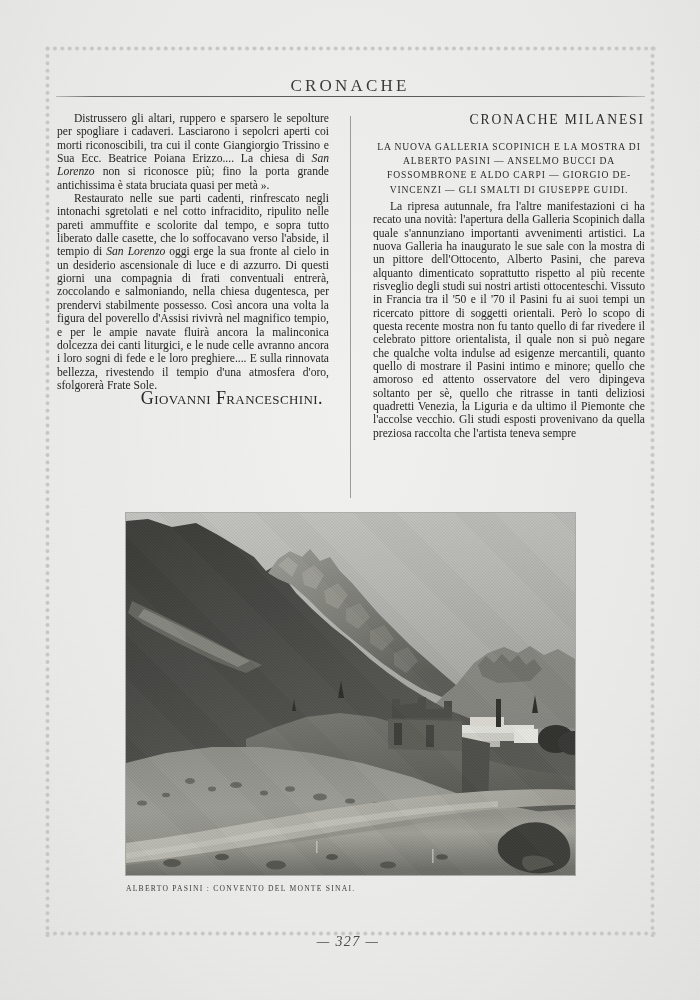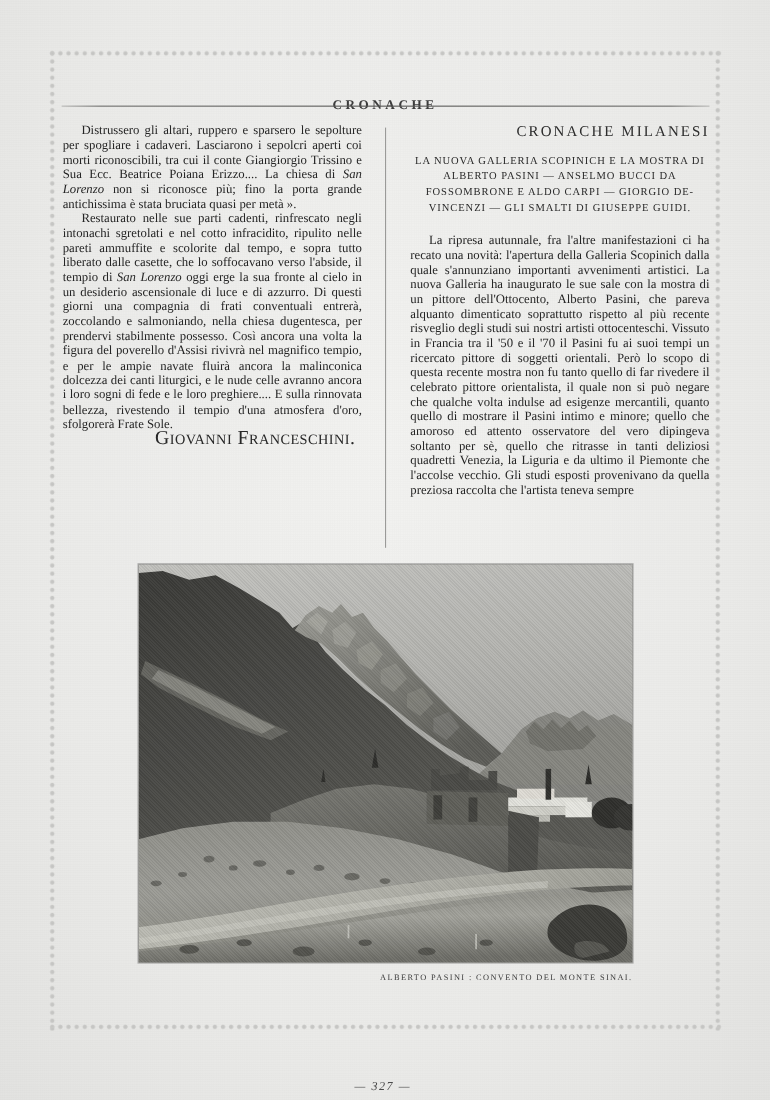--- a/index.html
+++ b/index.html
@@ -62,29 +62,28 @@
   
   #content {
     position: absolute;
     left: 0; top: 0;
     width: 700px; height: 1000px;
   }
 
   
   #running-head {
     position: absolute;
-    top: 88px;
+    top: 76px;
     left: 55px;
     width: 590px;
     text-align: center;
-    font-size: 12px;
+    font-size: 17px;
     letter-spacing: 3.2px;
     color: #3b3b3b;
     font-family: "Liberation Serif", serif;
-    font-weight: bold;
   }
   #head-rule {
     position: absolute;
     top: 96px;
     left: 56px;
     width: 589px;
     height: 1px;
     background: linear-gradient(90deg, #b9b9b7 0%, #6e6e6c 6%, #565654 50%, #6e6e6c 94%, #b9b9b7 100%);
   }
 
@@ -147,21 +146,21 @@
     color: #2c2c2c;
     margin-bottom: 12px;
     font-family: "Liberation Serif", serif;
   }
   #section-subtitle {
     text-align: center;
     font-size: 9.6px;
     letter-spacing: .85px;
     line-height: 14.2px;
     color: #2b2b2b;
-    margin-bottom: 15px;
+    margin-bottom: 3px;
     font-family: "Liberation Serif", serif;
   }
 
   
   #plate-wrap {
     position: absolute;
     left: 126px;
     top: 513px;
     width: 449px;
     height: 362px;
@@ -181,39 +180,38 @@
     opacity: .5;
     background-image:
       repeating-linear-gradient(45deg, rgba(0,0,0,.10) 0 1px, rgba(255,255,255,.07) 1px 2.1px);
   }
 
   #caption {
     position: absolute;
     left: 126px;
     top: 884px;
     width: 449px;
-    text-align: right;
+    text-align: left;
     font-size: 7.6px;
     letter-spacing: 1.25px;
     color: #3c3c3c;
     font-family: "Liberation Serif", serif;
   }
 
   #folio {
     position: absolute;
     left: 0;
     top: 934px;
     width: 696px;
     text-align: center;
-    font-size: 11px;
+    font-size: 14px;
     letter-spacing: 1.4px;
     color: #4a4a4a;
     font-style: italic;
     font-family: "Liberation Serif", serif;
-    margin-top: 48px;
   }
 </style>
 </head>
 <body>
 
 <div id="page"></div>
 <div id="grain"></div>
 
 <div class="frame-edge frame-top"></div>
 <div class="frame-edge frame-bottom"></div>

